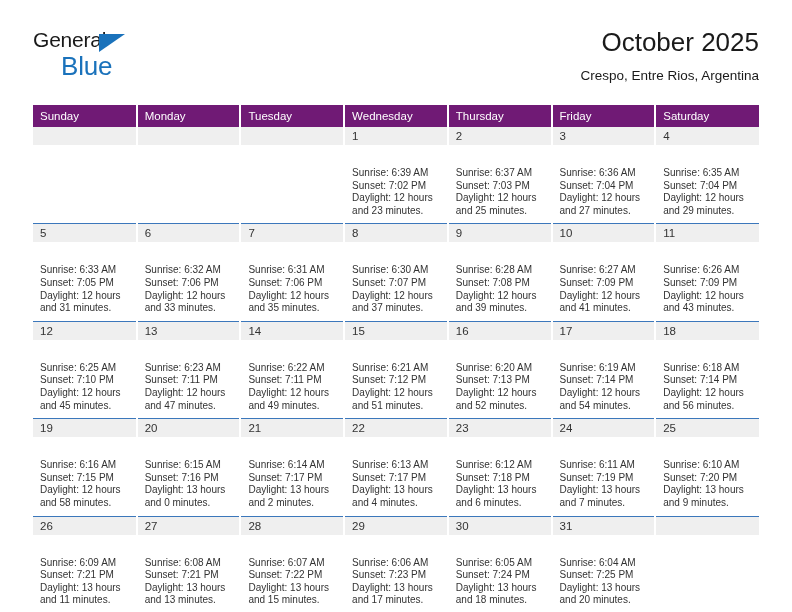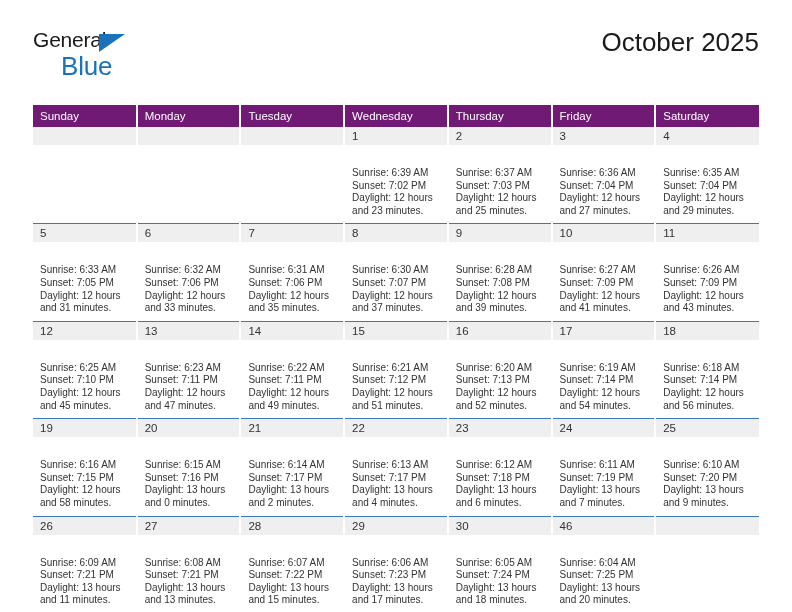--- a/index.html
+++ b/index.html
@@ -141,20 +141,21 @@
 <div id="page">
 
   <div class="header">
     <div class="logo">
       <span class="logo-general">General</span>
       <span class="logo-tri"></span>
       <span class="logo-blue">Blue</span>
     </div>
     <div class="title-block">
       <div class="cal-title">October 2025</div>
+      <div class="cal-subtitle">Crespo, Entre Rios, Argentina</div>
     </div>
   </div>
 
   <table class="calendar">
     <thead>
       <tr id="weekday-row">
           <th>Sunday</th>
           <th>Monday</th>
           <th>Tuesday</th>
           <th>Wednesday</th>
@@ -449,21 +450,21 @@
           <td class="">
             <div class="daynum">30</div>
             <div class="daybody">
               <div class="line">Sunrise: 6:05 AM</div>
               <div class="line">Sunset: 7:24 PM</div>
               <div class="line">Daylight: 13 hours</div>
               <div class="line">and 18 minutes.</div>
             </div>
           </td>
           <td class="">
-            <div class="daynum">46</div>
+            <div class="daynum">31</div>
             <div class="daybody">
               <div class="line">Sunrise: 6:04 AM</div>
               <div class="line">Sunset: 7:25 PM</div>
               <div class="line">Daylight: 13 hours</div>
               <div class="line">and 20 minutes.</div>
             </div>
           </td>
           <td class="empty">
             <div class="daynum">&nbsp;</div>
             <div class="daybody"></div>

